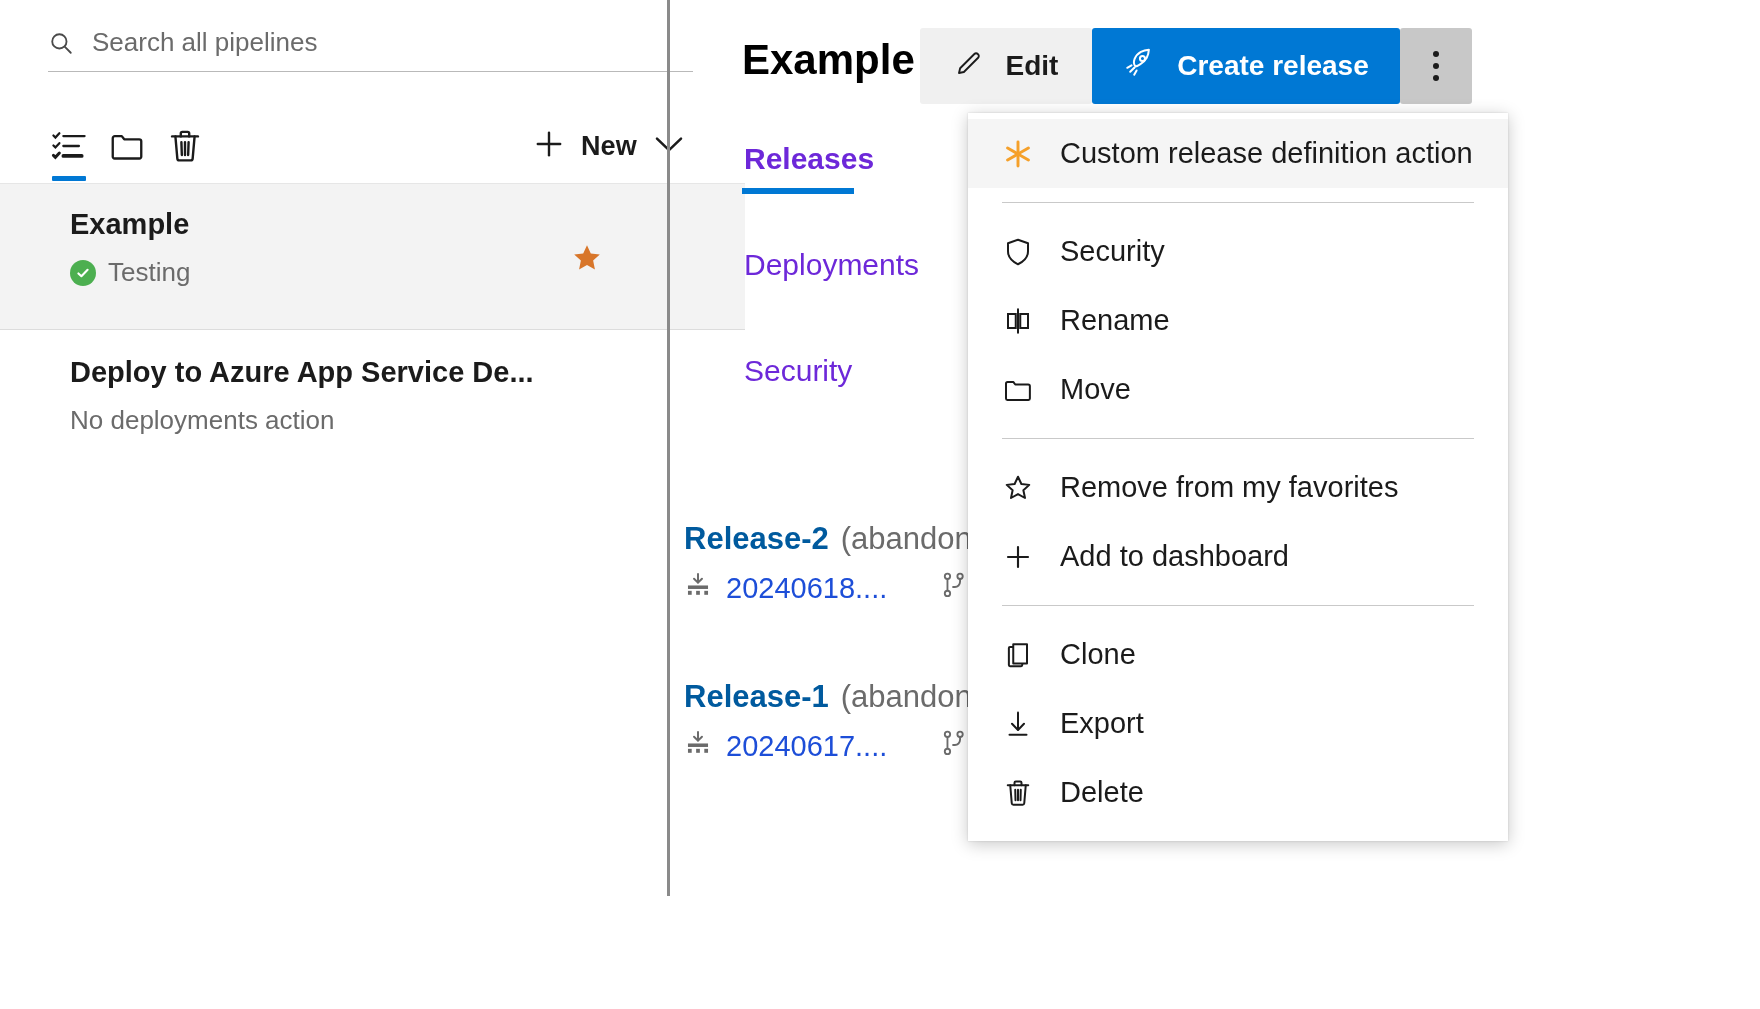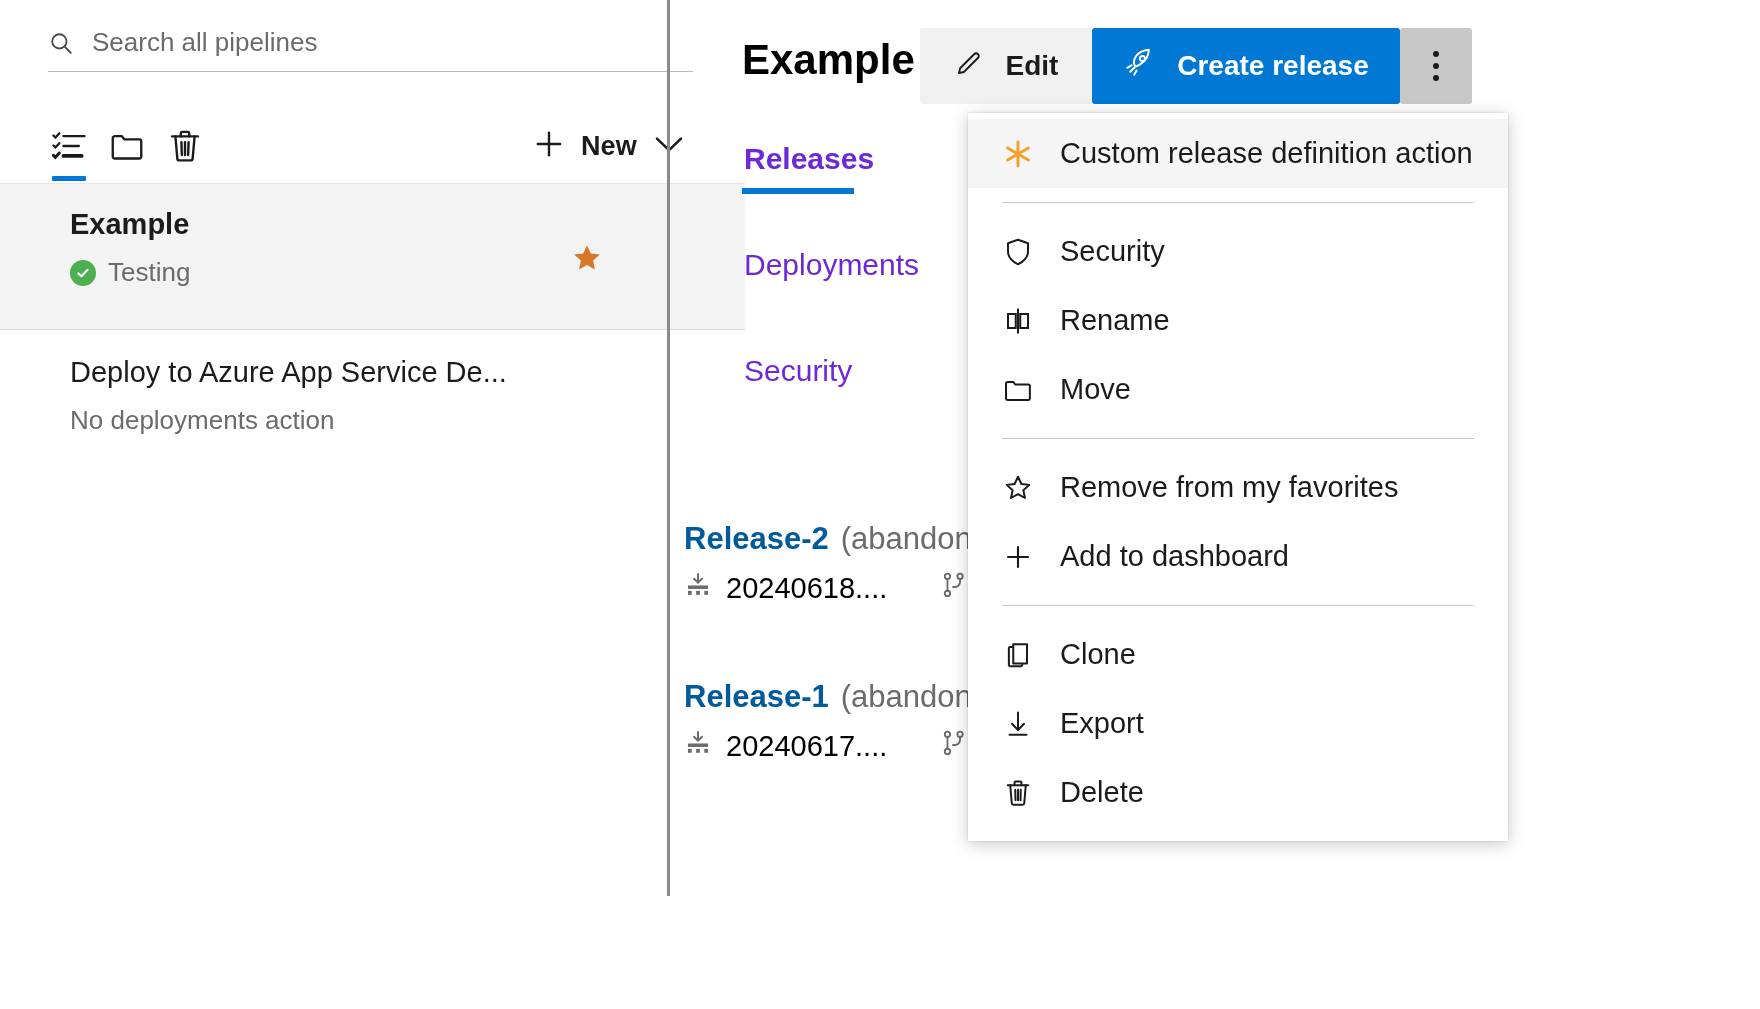--- a/index.html
+++ b/index.html
@@ -64,21 +64,21 @@
     padding: 22px 40px 22px 70px;
     cursor: pointer;
   }
   .pipeline-item.selected {
     top: 184px; height: 146px;
     background: #f3f3f3;
     border-bottom: 1px solid #dcdcdc;
   }
   .pipeline-item.plain { top: 332px; height: 140px; background: #fff; }
   .pip-title { font-size: 29px; font-weight: 700; color: #1b1b1b; line-height: 1.3; }
-  .pip-title.normal { font-weight: 400; color: #1b1b1b; }
+  .pip-title.normal { font-weight: 700; color: #1b1b1b; }
   .pip-sub {
     margin-top: 12px; font-size: 26px; color: #6b6b6b;
     display: flex; align-items: center; gap: 12px; line-height: 1.3;
   }
   .check-badge {
     width: 26px; height: 26px; border-radius: 50%;
     background: #4caf50; display: inline-flex;
     align-items: center; justify-content: center; flex: 0 0 auto;
   }
   .check-badge svg { display: block; }
@@ -130,21 +130,21 @@
     width: 112px; height: 6px; background: #0078d4;
   }
 
   .release-list { position: absolute; left: 14px; top: 520px; width: 560px; }
   .release-row { margin-bottom: 72px; }
   .release-line1 { font-size: 31px; line-height: 1.2; white-space: nowrap; }
   .release-name { color: #005a9e; font-weight: 700; cursor: pointer; }
   .release-state { color: #6b6b6b; margin-left: 12px; }
   .release-line2 {
     margin-top: 14px; display: flex; align-items: center; gap: 14px;
-    font-size: 29px; color: #000000; white-space: nowrap;
+    font-size: 29px; color: #1d4ed8; white-space: nowrap;
   }
   .meta-icon { flex: 0 0 auto; display: block; }
   .meta-gap { width: 26px; display: inline-block; }
 
   
   .ctx-menu {
     position: absolute; left: 968px; top: 113px;
     width: 540px; background: #ffffff;
     box-shadow: 0 3px 16px rgba(0,0,0,.22), 0 0 2px rgba(0,0,0,.14);
     padding: 6px 0 14px 0;

